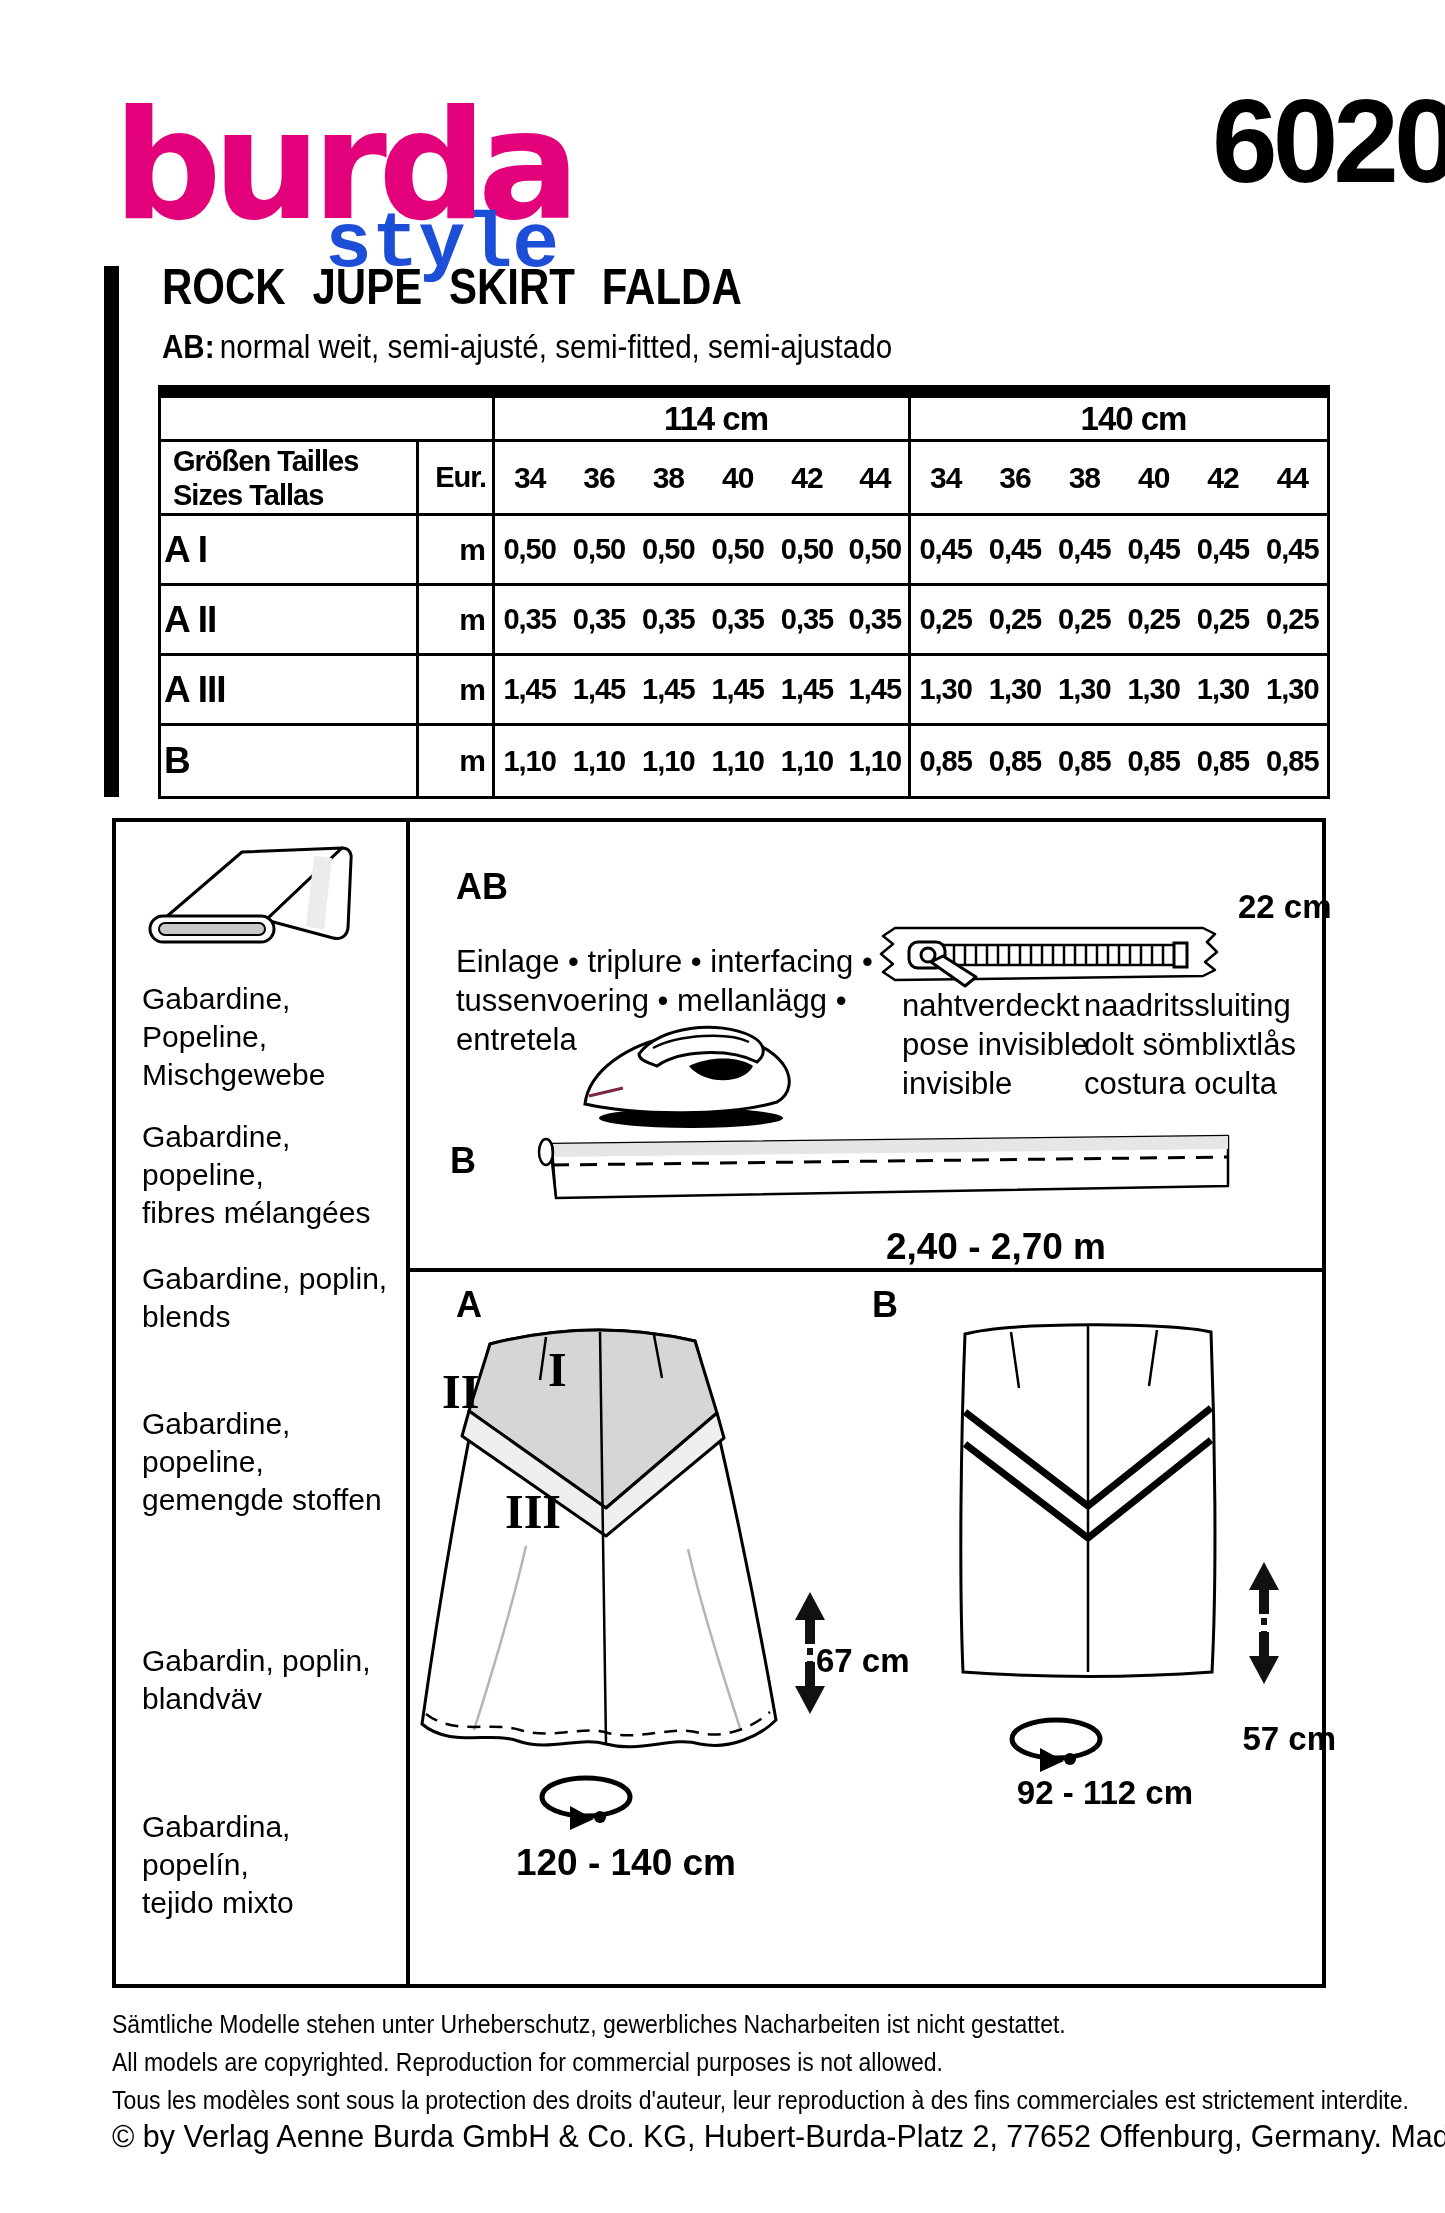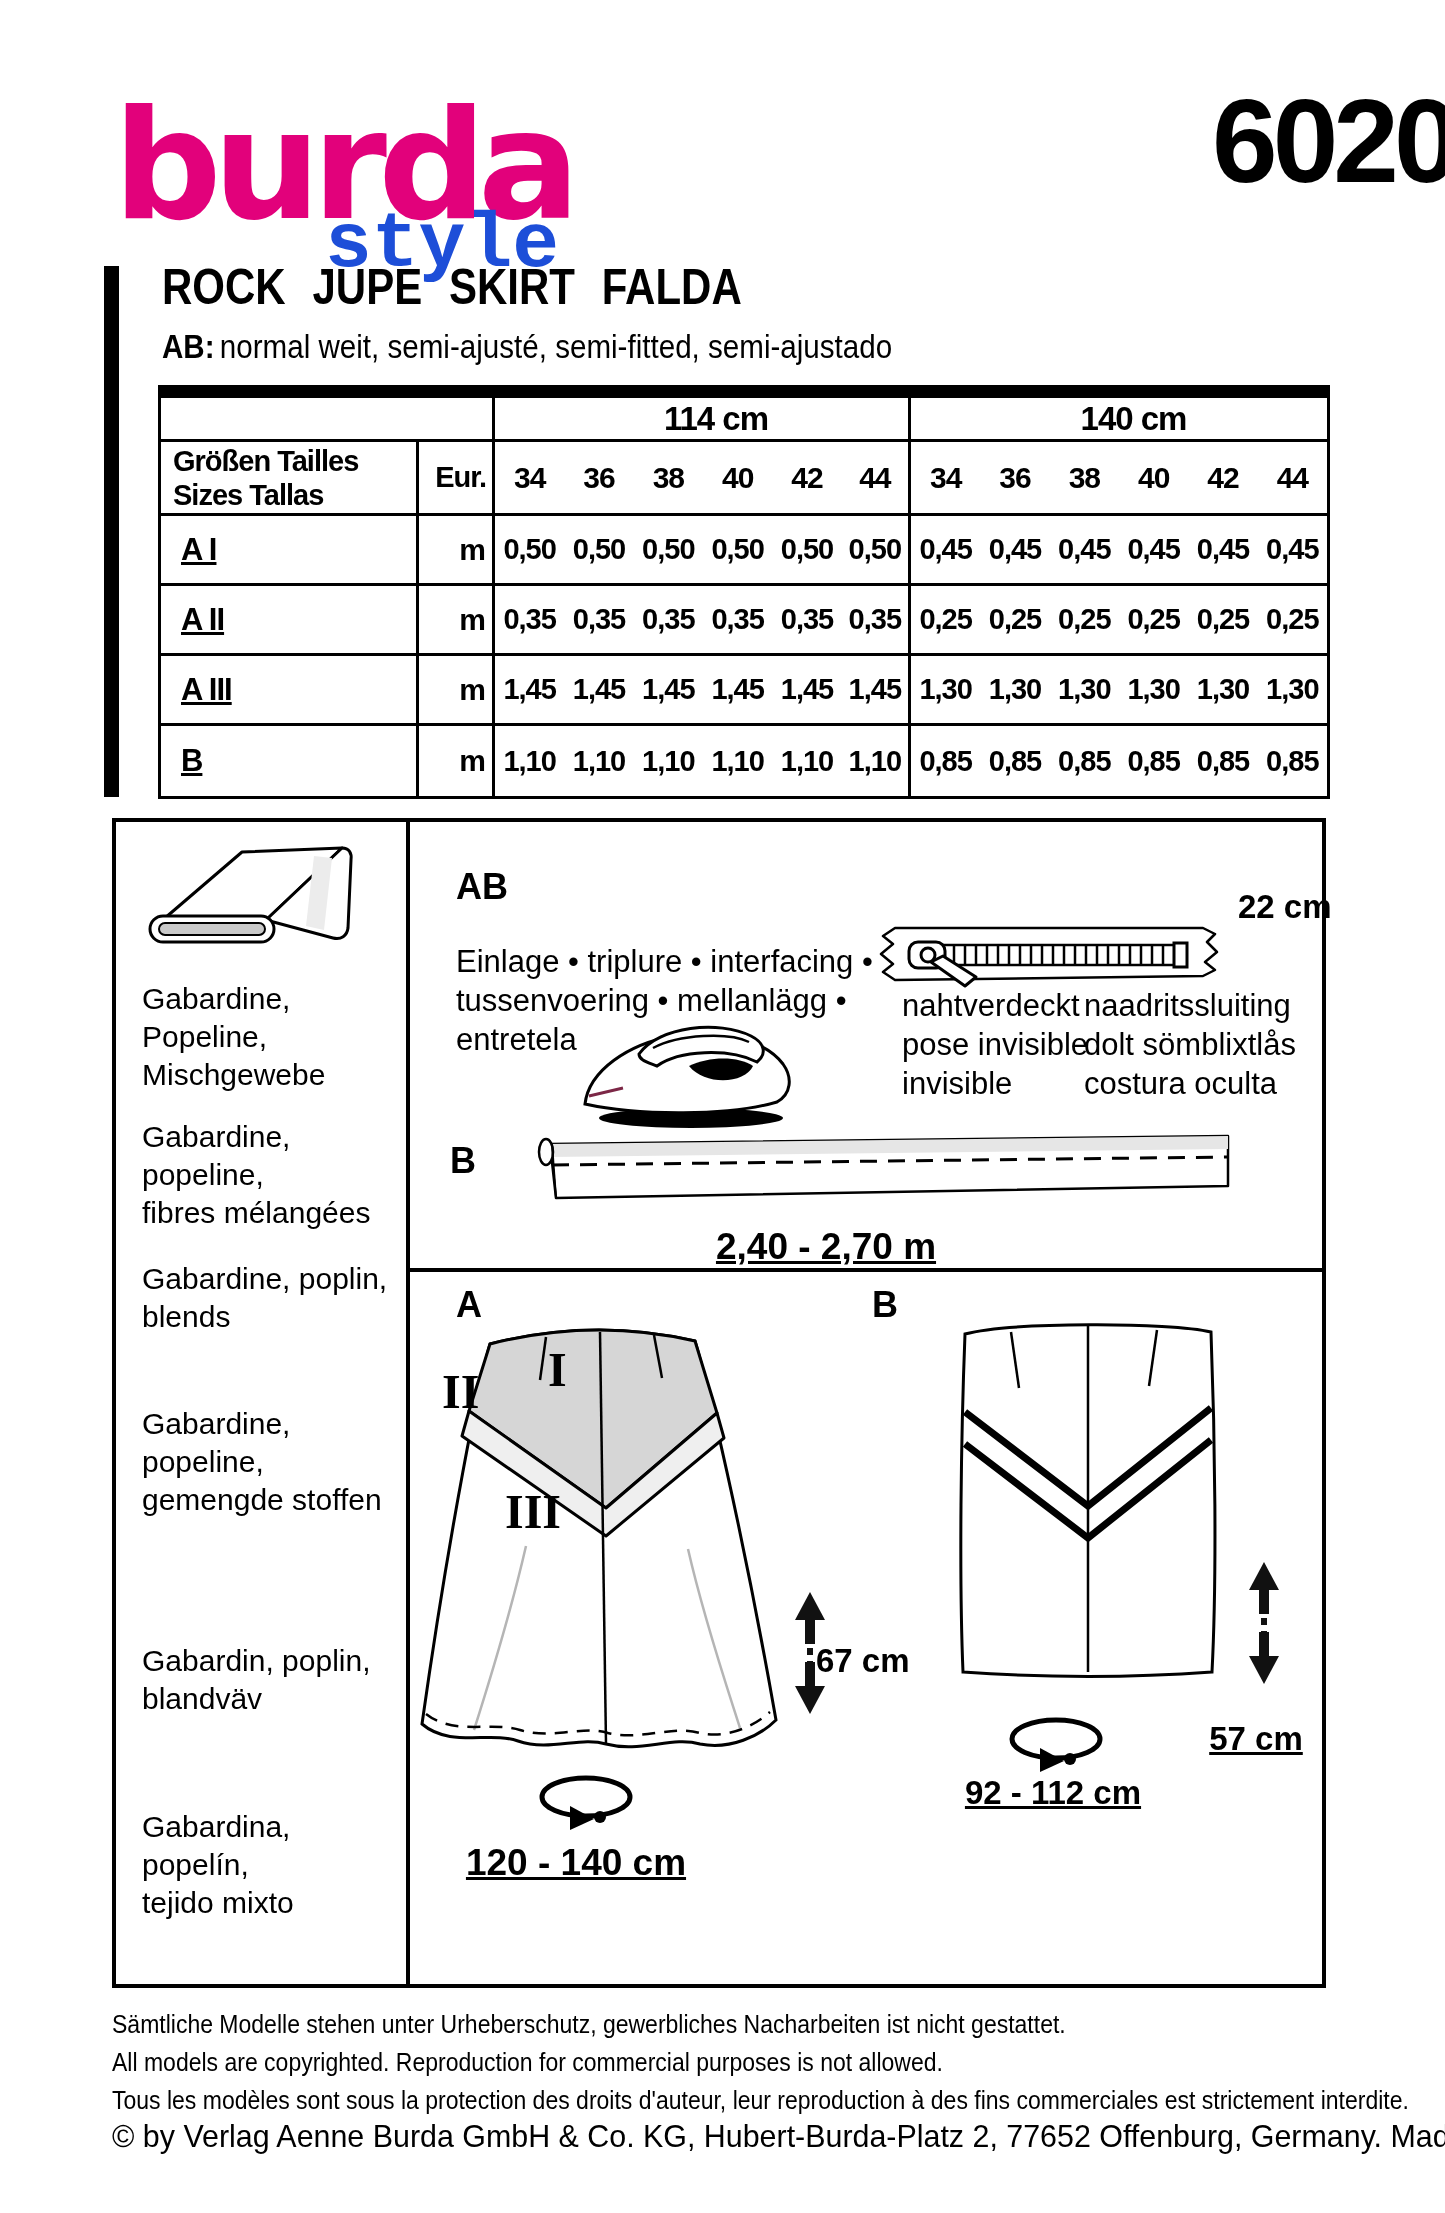--- a/index.html
+++ b/index.html
@@ -35,35 +35,35 @@
   .br{border-right:3px solid #000;}
   .sp2{grid-column:span 2;}
   .sp6{grid-column:span 6;margin-left:29px;}
   .r1{height:44px;}  .r1 .cell{font-size:33px;}
   .r2{height:74px;}
   .hdr-label{flex-direction:column;align-items:flex-start;justify-content:center;
              padding-left:12px;font-size:29px;line-height:34px;}
   .eur{justify-content:flex-end;padding-right:6px;font-size:29px;}
   .sz{font-size:30px;}
   .dr{height:70px;}
-  .lbl{justify-content:flex-start;padding-left:20px;font-size:31px;text-decoration:underline;}
+  .lbl{justify-content:flex-start;padding-left:3px;font-size:37px;}
   .unit{justify-content:flex-end;padding-right:7px;font-size:30px;}
   .val{font-size:29px;}
 
   
   .main-box{left:112px;top:818px;width:1214px;height:1170px;border:4px solid #000;box-sizing:border-box;}
   .sidebar-divider{left:290px;top:0;width:4px;height:100%;background:#000;}
   .fabric-item{left:26px;width:258px;font-size:30px;line-height:38px;white-space:pre-line;}
   .hdivider{left:294px;top:446px;width:calc(100% - 294px);height:4px;background:#000;}
   .sec-label{font-size:36px;font-weight:700;}
   .pre{white-space:pre-line;}
   .body-txt{font-size:31px;line-height:39px;}
   .meas{font-weight:700;font-size:33px;white-space:nowrap;}
   .meas-lg{font-weight:700;font-size:37px;white-space:nowrap;}
-  .ctr{text-align:center;text-decoration:underline;}
+  .ctr{text-align:right;}
 
   
   .foot{left:112px;font-size:25px;white-space:nowrap;transform:scaleX(.92);transform-origin:left top;}
   .foot-c{left:112px;font-size:32px;white-space:nowrap;transform:scaleX(.95);transform-origin:left top;}
 </style>
 </head>
 <body>
 
 <div class="page">
 

